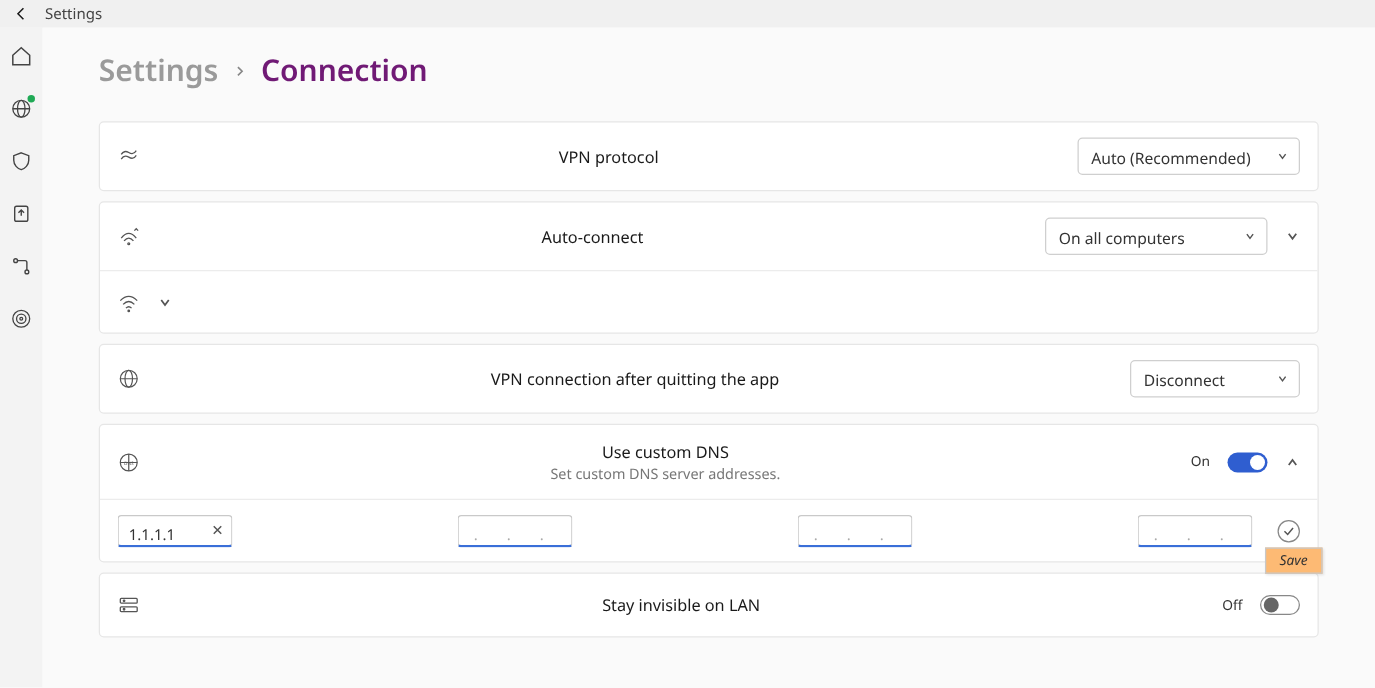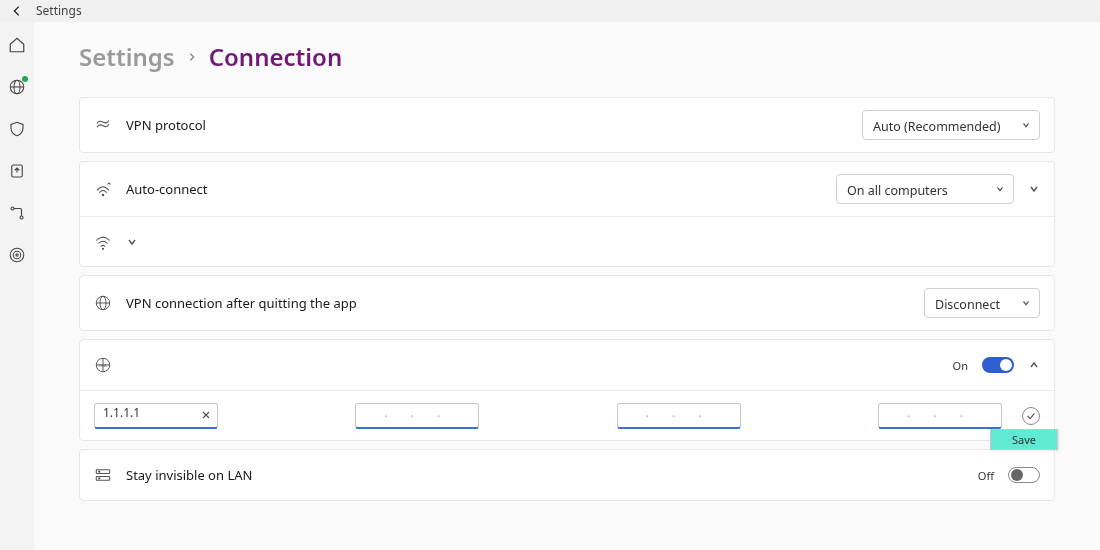--- a/index.html
+++ b/index.html
@@ -52,82 +52,83 @@
   }
   .row {
     display: flex; align-items: center;
     padding: 12px 14px;
     min-height: 50px;
     gap: 14px;
   }
   .row + .row { border-top: 1px solid #ececec; }
   .row-icon { width: 18px; height: 18px; color: #555; flex-shrink: 0; display:flex; align-items:center; justify-content:center; }
   .row-icon svg { width: 18px; height: 18px; }
-  .row-text { flex: 1; min-width: 0; }
+  .row-text { flex: 1; min-width: 0; text-align: center; }
   .row-title { font-size: 13px; color: #1a1a1a; }
   .row-sub { font-size: 11.5px; color: #777; margin-top: 2px; }
   .row-controls { display: flex; align-items: center; gap: 14px; flex-shrink: 0; }
 
   .select {
     height: 30px;
     border: 1px solid #cfcfcf;
     border-radius: 4px;
     background: #fff;
     padding: 3px 28px 0 10px;
     font-size: 12.5px;
     color: #333;
     display: flex; align-items: center;
     position: relative;
     cursor: pointer;
   }
   .select.wide { width: 178px; }
-  .select.narrow { width: 116px; }
+  .select.narrow { width: 136px; }
   .select .chev { position: absolute; right: 8px; top: 50%; transform: translateY(-50%); width: 10px; height: 10px; color: #555; display:flex; align-items:center; }
 
   .expand-chev { width: 12px; height: 12px; color: #555; display: flex; align-items: center; justify-content: center; cursor: pointer; }
 
   .toggle-label { font-size: 11px; color: #333; }
   .toggle { width: 32px; height: 16px; border-radius: 10px; position: relative; cursor: pointer; }
   .toggle .knob { position: absolute; top: 2px; width: 12px; height: 12px; border-radius: 50%; transition: none; }
   .toggle.on { background: #2f5ed0; }
   .toggle.on .knob { right: 2px; background: #fff; }
   .toggle.off { background: #fff; border: 1px solid #888; }
   .toggle.off .knob { left: 2px; top: 1px; background: #666; }
 
   .dns-row { display: flex; align-items: center; gap: 0; padding: 10px 14px; }
   .dns-inputs { display: flex; flex: 1; gap: 0; justify-content: space-between; padding-right: 20px; }
   .dns-input {
-    width: 124px; height: 26px;
+    width: 92px; height: 26px;
     border: 1px solid #c9c9c9;
     border-bottom: 2px solid #3a6fd8;
     border-radius: 3px;
     background: #fff;
     font-size: 12px;
     color: #333;
     padding: 0 8px;
-    display: flex; align-items: flex-start;
+    display: flex; align-items: flex-end;
     position: relative;
     letter-spacing: 4px;
   }
   .dns-input.filled { letter-spacing: normal; gap: 6px; }
   .dns-input .clear-x { position: absolute; right: 6px; top: 50%; transform: translateY(-50%); width: 10px; height: 10px; color: #555; cursor: pointer; display:flex; align-items:center; }
   .dns-placeholder-dots { flex:1; text-align:center; color:#aaa; letter-spacing: 10px; }
 
   .save-area { position: relative; display: flex; align-items: center; }
   .save-check {
     width: 18px; height: 18px; border-radius: 50%; border: 1px solid #888;
     display: flex; align-items: center; justify-content: center; cursor: pointer;
     color: #555;
   }
   .tooltip {
     position: absolute; top: 22px; right: -18px;
-    background: #5eead4; border: 1px solid #c8c8c8;
-    font-size: 11px; padding: 2px 21px; color: #333;
+    background: #fdba74; border: 1px solid #c8c8c8;
+    font-size: 11px; padding: 2px 11px; color: #333;
     box-shadow: 1px 1px 2px rgba(0,0,0,0.1);
     white-space: nowrap;
+    font-style: italic;
   }
 </style>
 </head>
 <body>
 
 <div class="titlebar">
   <div class="back-arrow">
     <svg viewBox="0 0 16 16" fill="none" stroke="currentColor" stroke-width="1.4">
         <path d="M10 3 L5 8 L10 13"></path>
       </svg>
@@ -290,20 +291,22 @@
       <div class="card">
         <div class="row">
           <div class="row-icon">
             <svg viewBox="0 0 24 24" fill="none" stroke="currentColor" stroke-width="1.3">
                 <circle cx="12" cy="12" r="9"></circle>
                 <path d="M3 12 H21 M12 3 V21"></path>
                 <text x="12" y="15" font-size="5" text-anchor="middle" fill="currentColor" stroke="none">DNS</text>
               </svg>
           </div>
           <div class="row-text">
+            <div class="row-title">Use custom DNS</div>
+            <div class="row-sub">Set custom DNS server addresses.</div>
           </div>
           <div class="row-controls">
             <span class="toggle-label">On</span>
             <div class="toggle on">
                 <div class="knob"></div>
               </div>
             <div class="expand-chev">
               <svg viewBox="0 0 12 12" fill="none" stroke="currentColor" stroke-width="1.4">
                   <path d="M3 8 L6 4 L9 8"></path>
                 </svg>

